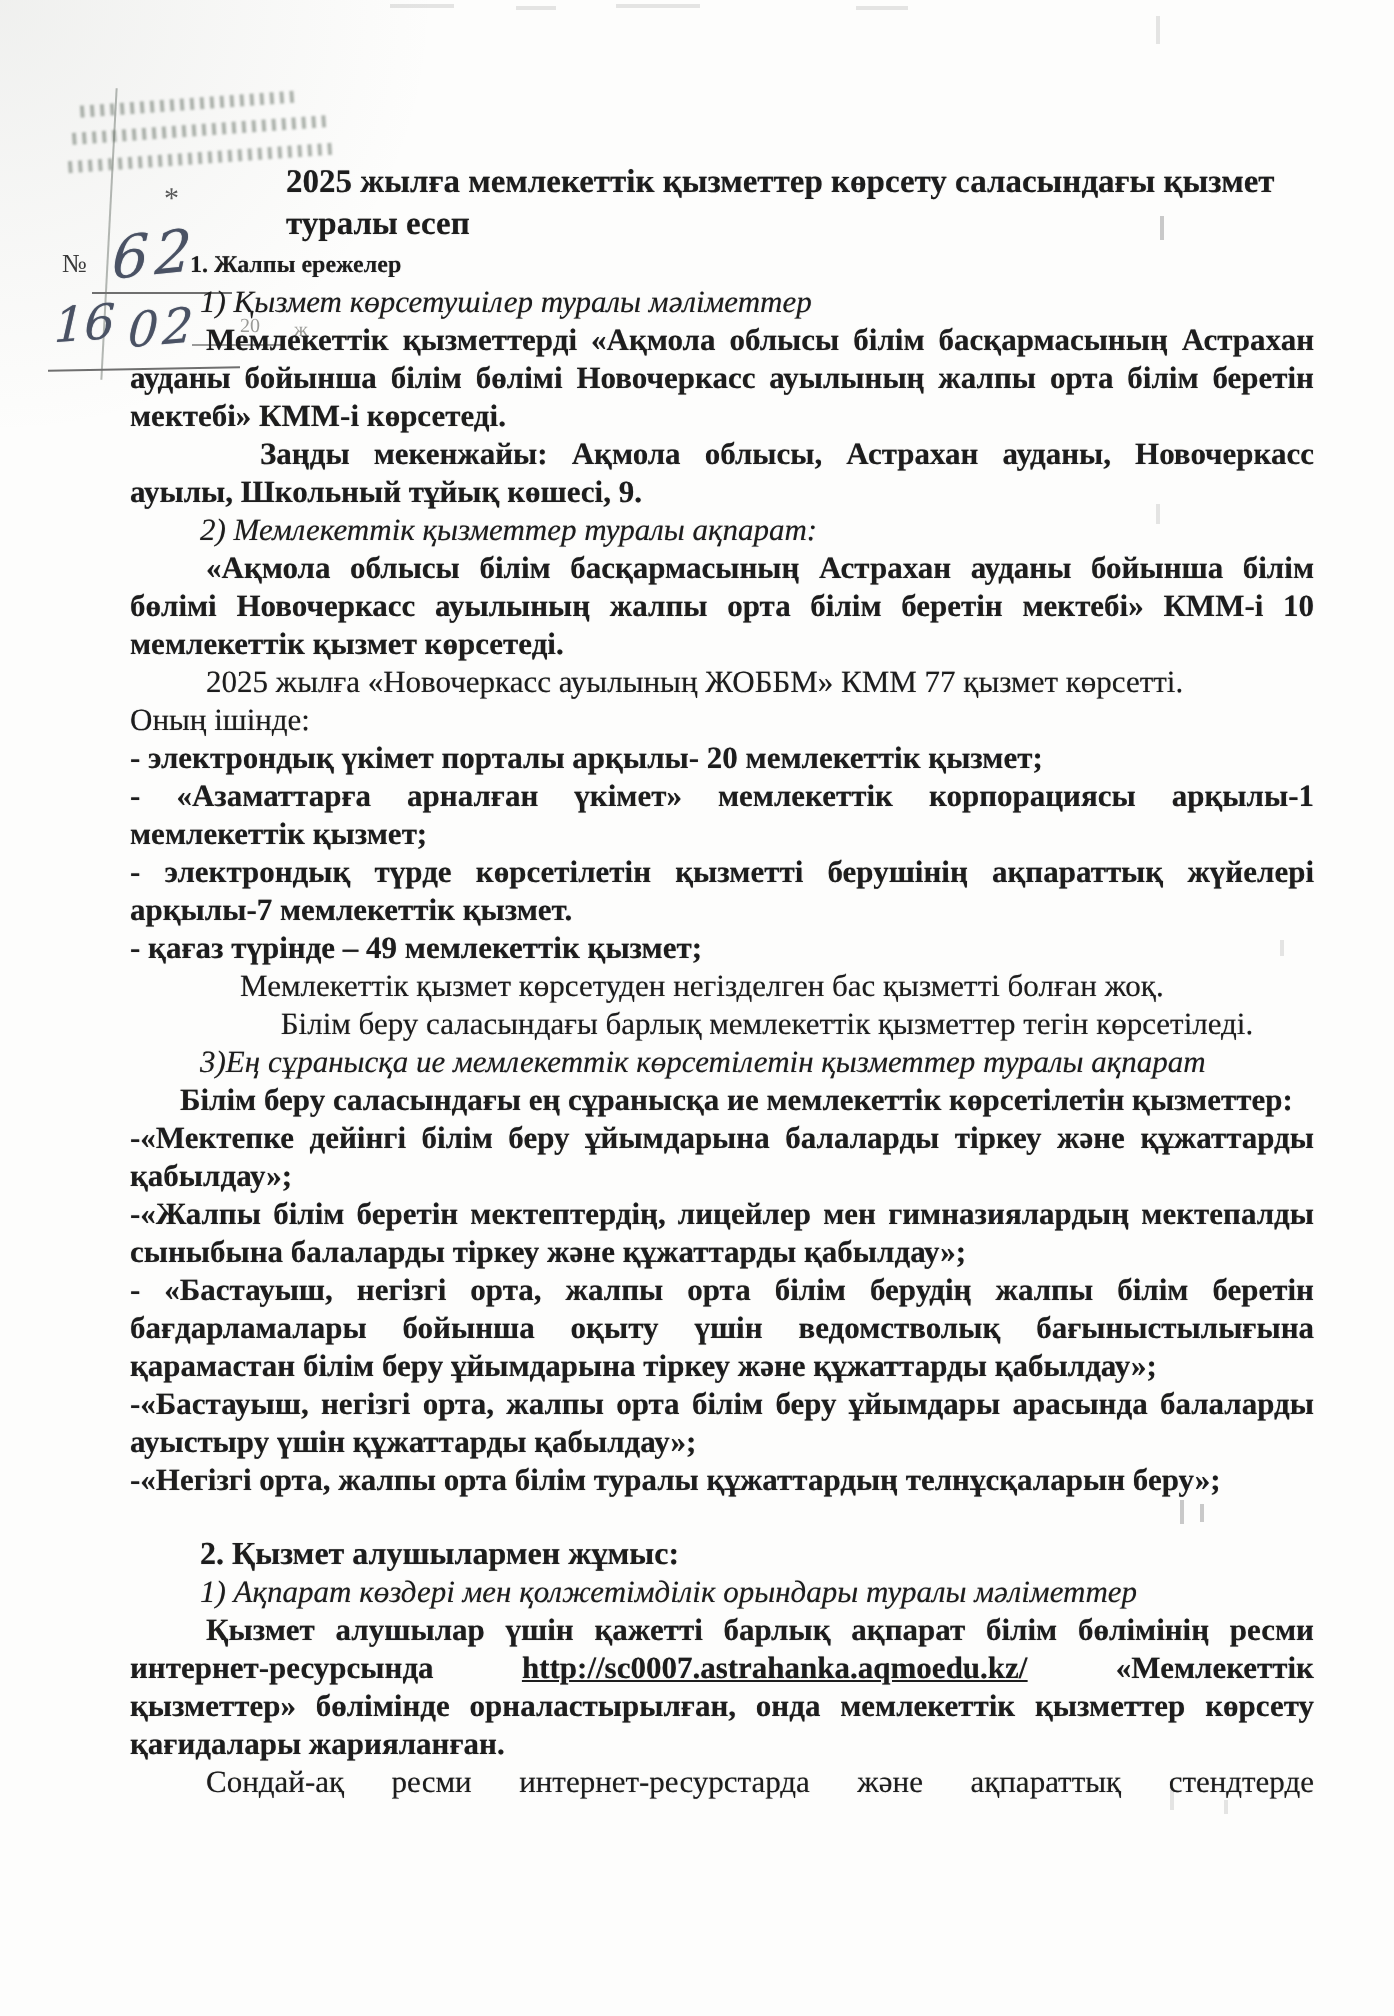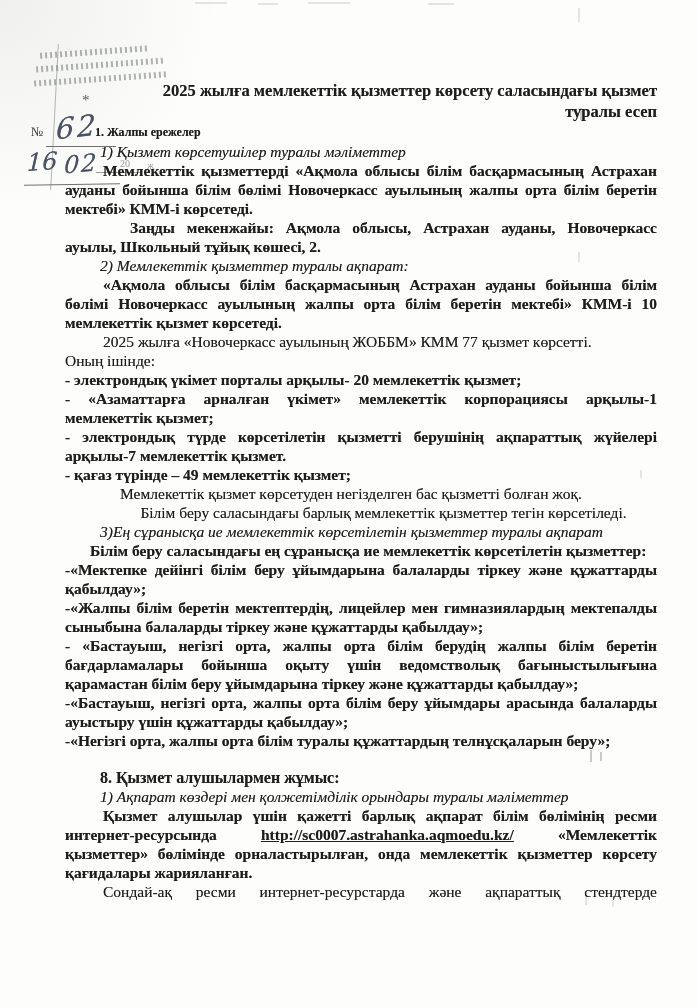--- a/index.html
+++ b/index.html
@@ -15,21 +15,21 @@
   .page::before{ 
     content:"";position:absolute;left:0;top:0;width:220px;height:220px;
     background:radial-gradient(circle at 0 0, rgba(120,125,118,.10), transparent 70%);
     pointer-events:none;
   }
   .content{
     position:absolute;left:65px;top:80px;width:592px;
     font-size:15.5px;line-height:19px;
     text-shadow:0 0 .4px rgba(20,20,20,.55);
   }
-  .title{font-weight:bold;font-size:16.5px;line-height:21px;text-align:right;padding-left:78px;}
+  .title{font-weight:bold;font-size:16.5px;line-height:21px;text-align:left;padding-left:78px;}
   .h-bold{font-weight:bold;font-size:12px;margin:1px 0 0 30px;}
   .h-bold2{font-weight:bold;font-size:16px;margin:18px 0 0 35px;}
   .sub-italic{font-style:italic;margin-left:35px;}
   p{margin:0;}
   .j{text-align:justify;font-weight:bold;}
   .ti38{text-indent:38px;}
   .ti65{text-indent:65px;}
   .ti55{text-indent:55px;}
   .ti45{text-indent:45px;text-align:center;}
   .ti25{text-indent:25px;}
@@ -107,21 +107,21 @@
   <div class="content">
 
     <div class="title">
       <div>2025 жылға мемлекеттік қызметтер көрсету саласындағы қызмет</div>
       <div>туралы есеп</div>
     </div>
 
     <div class="h-bold">1. Жалпы ережелер</div>
     <p class="sub-italic">1) Қызмет көрсетушілер туралы мәліметтер</p>
     <p class="j ti38">Мемлекеттік қызметтерді «Ақмола облысы білім басқармасының Астрахан ауданы бойынша білім бөлімі Новочеркасс ауылының жалпы орта білім беретін мектебі» КММ-і көрсетеді.</p>
-    <p class="j ti65">Заңды мекенжайы: Ақмола облысы, Астрахан ауданы, Новочеркасс ауылы, Школьный тұйық көшесі, 2.</p>
+    <p class="j ti65">Заңды мекенжайы: Ақмола облысы, Астрахан ауданы, Новочеркасс ауылы, Школьный тұйық көшесі, 9.</p>
     <p class="sub-italic">2) Мемлекеттік қызметтер туралы ақпарат:</p>
     <p class="j ti38">«Ақмола облысы білім басқармасының Астрахан ауданы бойынша білім бөлімі Новочеркасс ауылының жалпы орта білім беретін мектебі» КММ-і 10 мемлекеттік қызмет көрсетеді.</p>
     <p class="ti38">2025 жылға «Новочеркасс ауылының ЖОББМ» КММ 77 қызмет көрсетті.</p>
     <p>Оның ішінде:</p>
 
     <p class="j">- электрондық үкімет порталы арқылы- 20 мемлекеттік қызмет;</p>
     <p class="j">- «Азаматтарға арналған үкімет» мемлекеттік корпорациясы арқылы-1 мемлекеттік қызмет;</p>
     <p class="j">- электрондық түрде көрсетілетін қызметті берушінің ақпараттық жүйелері арқылы-7 мемлекеттік қызмет.</p>
     <p class="j">- қағаз түрінде – 49 мемлекеттік қызмет;</p>
 
@@ -129,21 +129,21 @@
     <p class="ti45">Білім беру саласындағы барлық мемлекеттік қызметтер тегін көрсетіледі.</p>
     <p class="sub-italic">3)Ең сұранысқа ие мемлекеттік көрсетілетін қызметтер туралы ақпарат</p>
     <p class="j ti25">Білім беру саласындағы ең сұранысқа ие мемлекеттік көрсетілетін қызметтер:</p>
 
     <p class="j">-«Мектепке дейінгі білім беру ұйымдарына балаларды тіркеу және құжаттарды қабылдау»;</p>
     <p class="j">-«Жалпы білім беретін мектептердің, лицейлер мен гимназиялардың мектепалды сыныбына балаларды тіркеу және құжаттарды қабылдау»;</p>
     <p class="j">- «Бастауыш, негізгі орта, жалпы орта білім берудің жалпы білім беретін бағдарламалары бойынша оқыту үшін ведомстволық бағыныстылығына қарамастан білім беру ұйымдарына тіркеу және құжаттарды қабылдау»;</p>
     <p class="j">-«Бастауыш, негізгі орта, жалпы орта білім беру ұйымдары арасында балаларды ауыстыру үшін құжаттарды қабылдау»;</p>
     <p class="j">-«Негізгі орта, жалпы орта білім туралы құжаттардың телнұсқаларын беру»;</p>
 
-    <div class="h-bold2">8. Қызмет алушылармен жұмыс:</div>
+    <div class="h-bold2">2. Қызмет алушылармен жұмыс:</div>
     <p class="sub-italic">1) Ақпарат көздері мен қолжетімділік орындары туралы мәліметтер</p>
 
     <p class="j ti38"><span>Қызмет алушылар үшін қажетті барлық ақпарат білім бөлімінің ресми интернет-ресурсында </span><span class="url">http://sc0007.astrahanka.aqmoedu.kz/</span><span> «Мемлекеттік қызметтер» бөлімінде орналастырылған, онда мемлекеттік қызметтер көрсету қағидалары жарияланған.</span></p>
 
     <p class="ti38 last-justify">Сондай-ақ ресми интернет-ресурстарда және ақпараттық стендтерде</p>
 
   </div>
 </div>
 
 </body></html>

